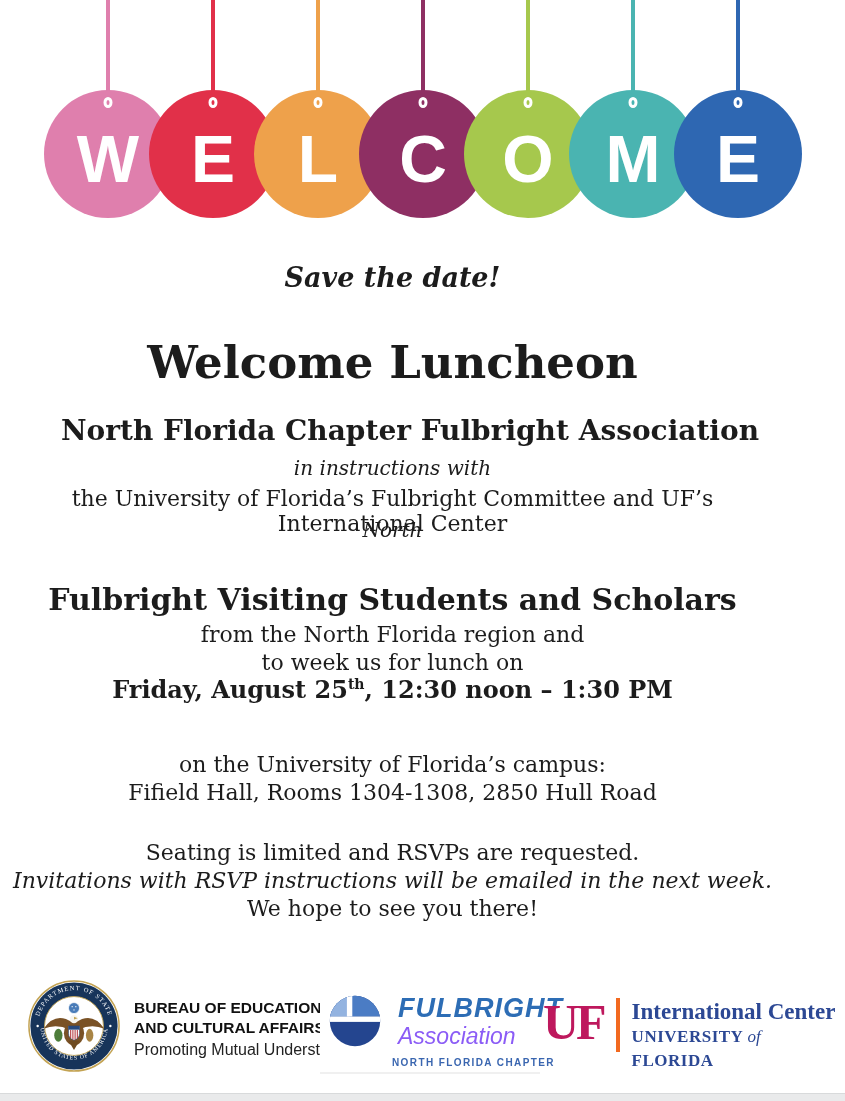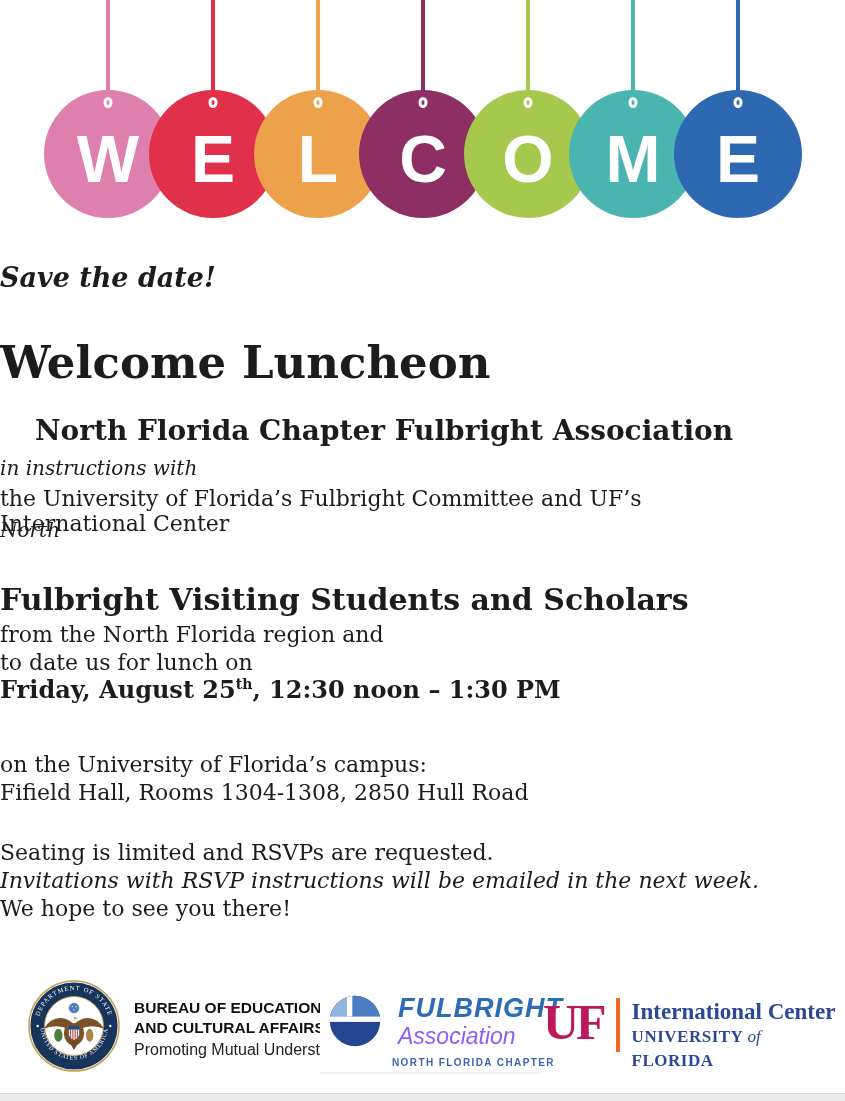--- a/index.html
+++ b/index.html
@@ -20,21 +20,21 @@
     position:absolute; top:7px; left:50%; transform:translateX(-50%);
     width:9px; height:11px; border:3px solid #ffffff; border-radius:50%;
     background:transparent;
   }
   .orn-letter {
     font-family:"Liberation Sans", sans-serif; font-weight:bold;
     font-size:66px; color:#ffffff; line-height:1; padding-top:10px;
   }
 
   
-  .line { position:absolute; left:0; width:785px; }
+  .line { position:absolute; left:0; width:785px; text-align:center; }
   .save-date   { top:262px; font-size:27px; font-style:italic; font-weight:600; }
   .title       { top:336px; font-size:45px; font-weight:bold; }
   .host        { top:414px; font-size:28px; font-weight:bold;padding-left:35px; }
   .assoc       { top:456px; font-size:20px; font-style:italic; }
   .partners    { top:486px; font-size:22px; }
   .invite      { top:518px; font-size:20px; font-style:italic; }
   .guests      { top:582px; font-size:30px; font-weight:bold; }
   .guests-sub1 { top:622px; font-size:22px; }
   .guests-sub2 { top:650px; font-size:22px; }
   .datetime    { top:675px; font-size:24px; font-weight:bold; }
@@ -126,21 +126,21 @@
     </div>
 
   <div class="line save-date">Save the date!</div>
   <div class="line title">Welcome Luncheon</div>
   <div class="line host">North Florida Chapter Fulbright Association</div>
   <div class="line assoc">in instructions with</div>
   <div class="line partners">the University of Florida’s Fulbright Committee and UF’s International Center</div>
   <div class="line invite">North</div>
   <div class="line guests">Fulbright Visiting Students and Scholars</div>
   <div class="line guests-sub1">from the North Florida region and</div>
-  <div class="line guests-sub2">to date us for lunch on</div>
+  <div class="line guests-sub2">to week us for lunch on</div>
   <div class="line datetime"><span>Friday, August 25</span><sup>th</sup><span>, 12:30 noon – 1:30 PM</span></div>
   <div class="line loc1">on the University of Florida’s campus:</div>
   <div class="line loc2">Fifield Hall, Rooms 1304-1308, 2850 Hull Road</div>
   <div class="line rsvp1">Seating is limited and RSVPs are requested.</div>
   <div class="line rsvp2">Invitations with RSVP instructions will be emailed in the next week.</div>
   <div class="line rsvp3">We hope to see you there!</div>
 
   <svg class="seal" viewBox="0 0 100 100">
     <circle cx="50" cy="50" r="49" fill="#ffffff" stroke="#c3a353" stroke-width="1.6"></circle>
     <circle cx="50" cy="50" r="47.4" fill="#17345a"></circle>

